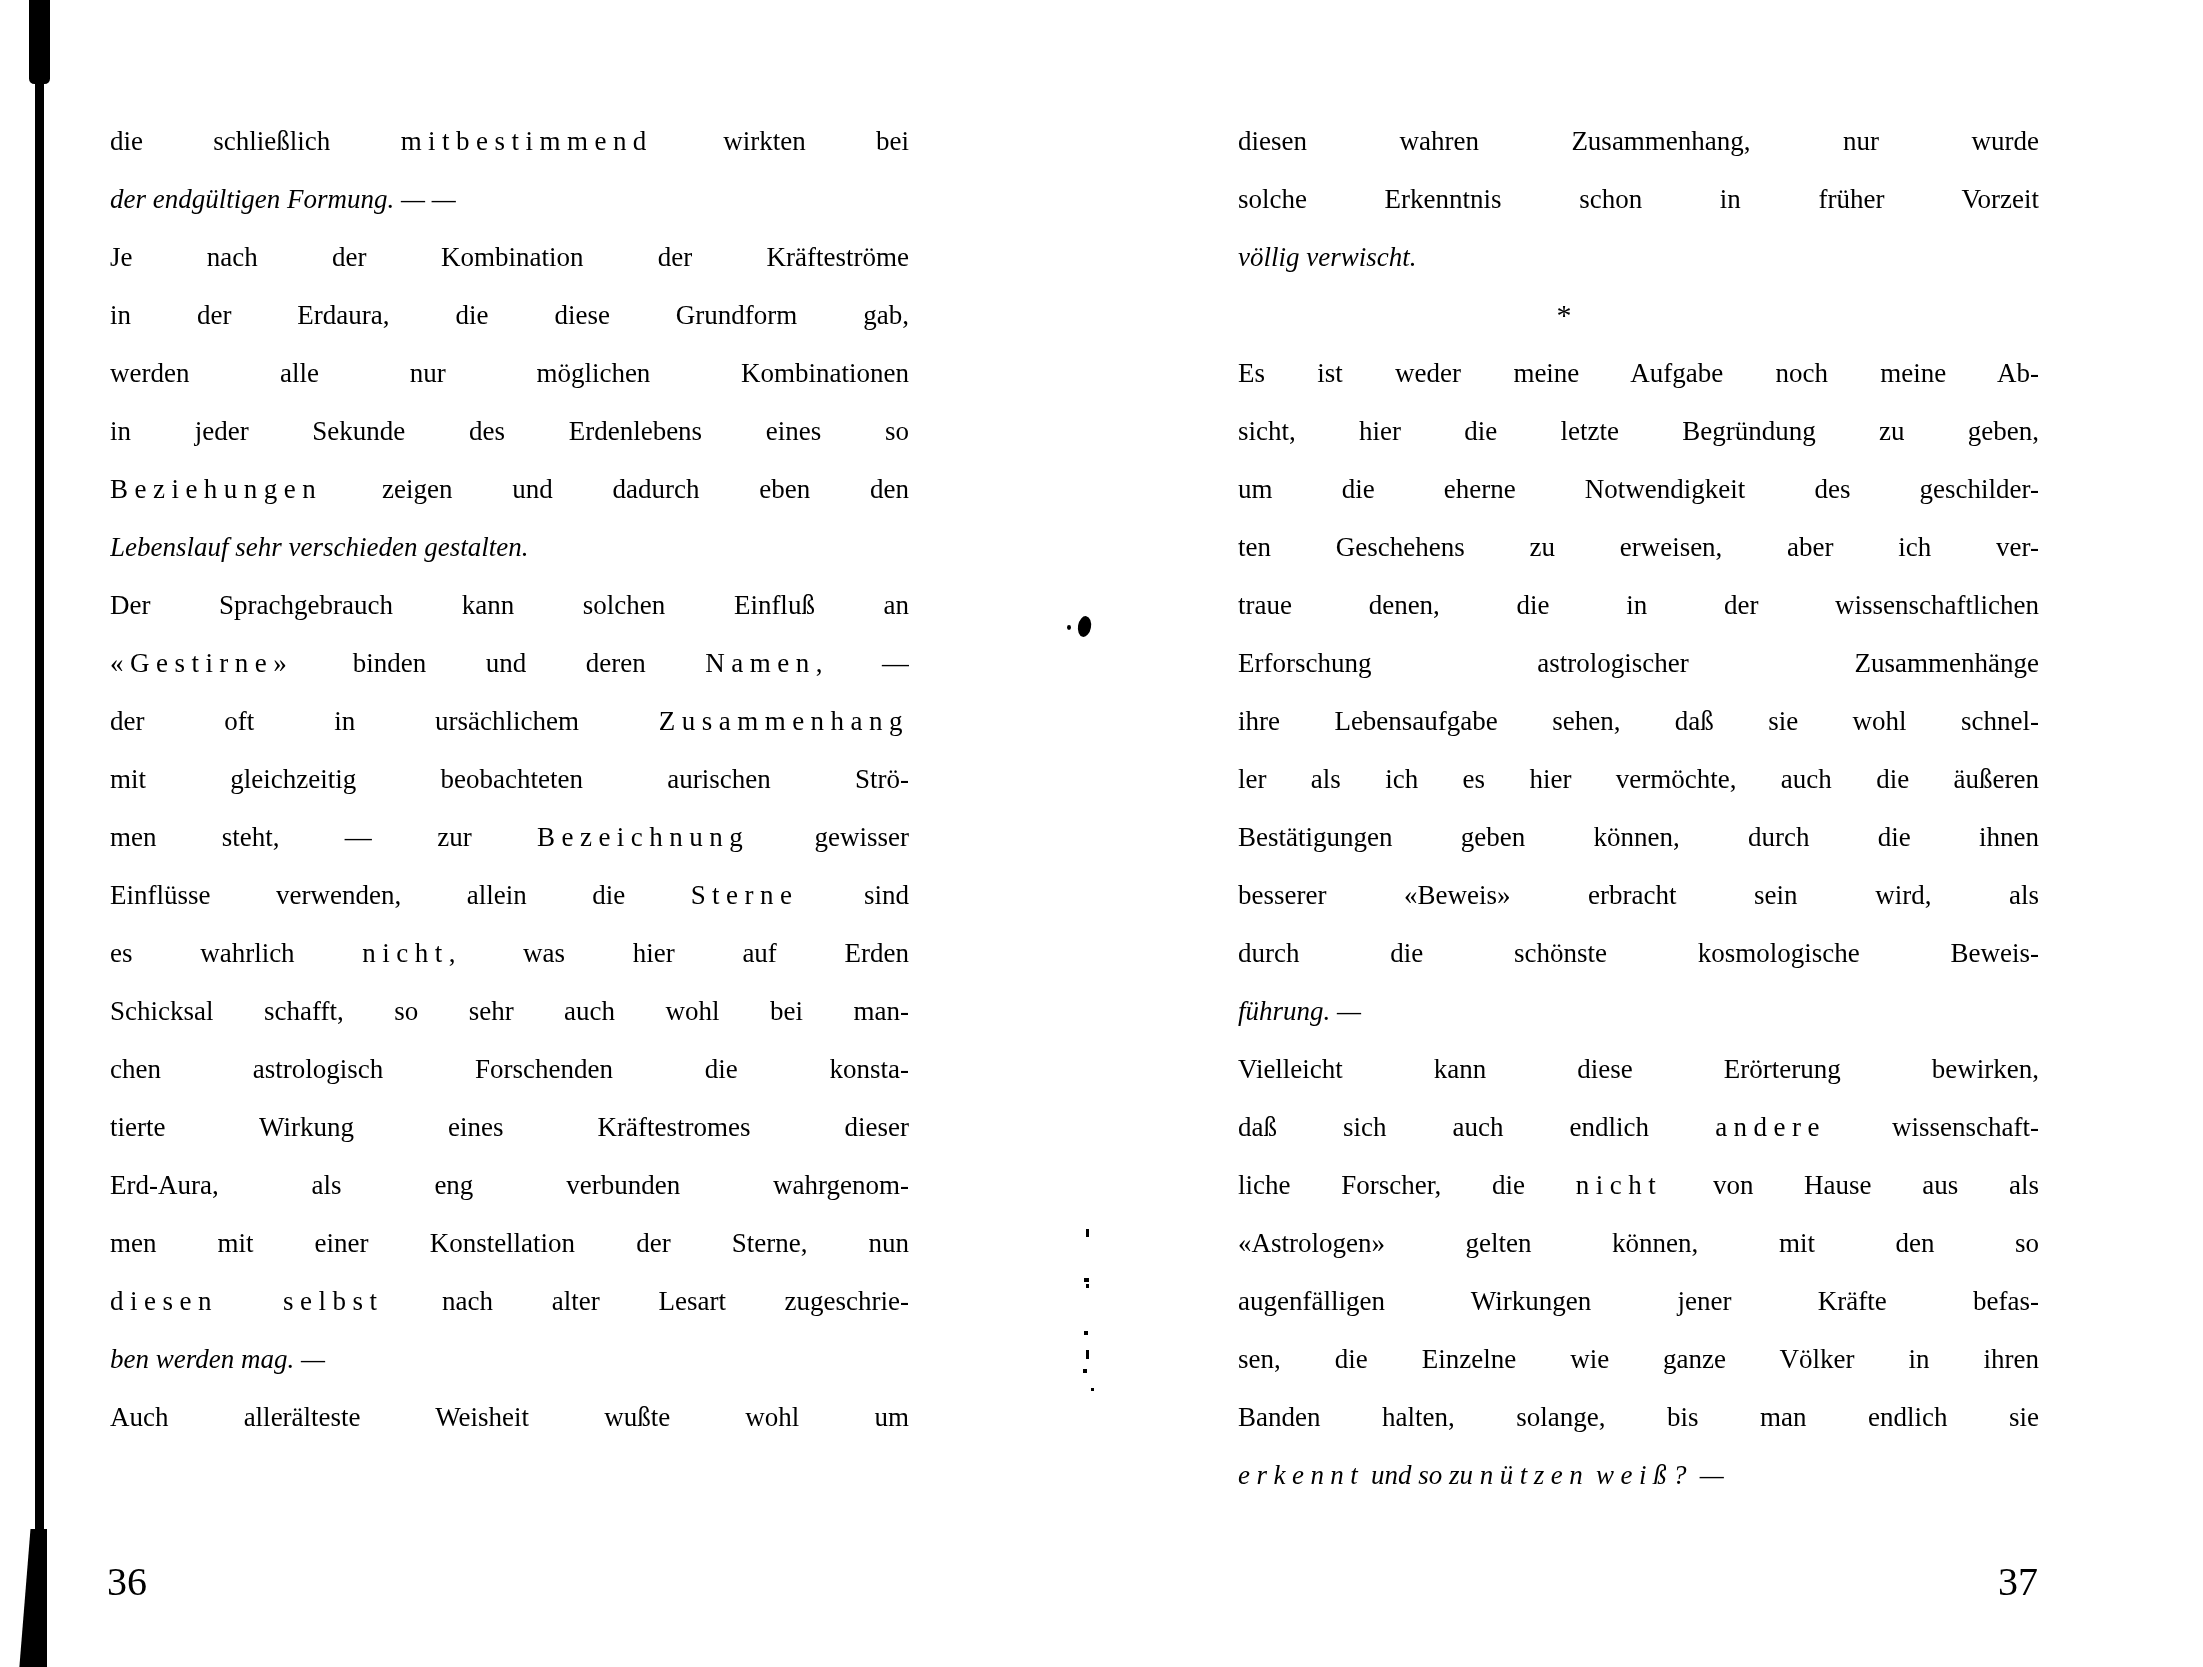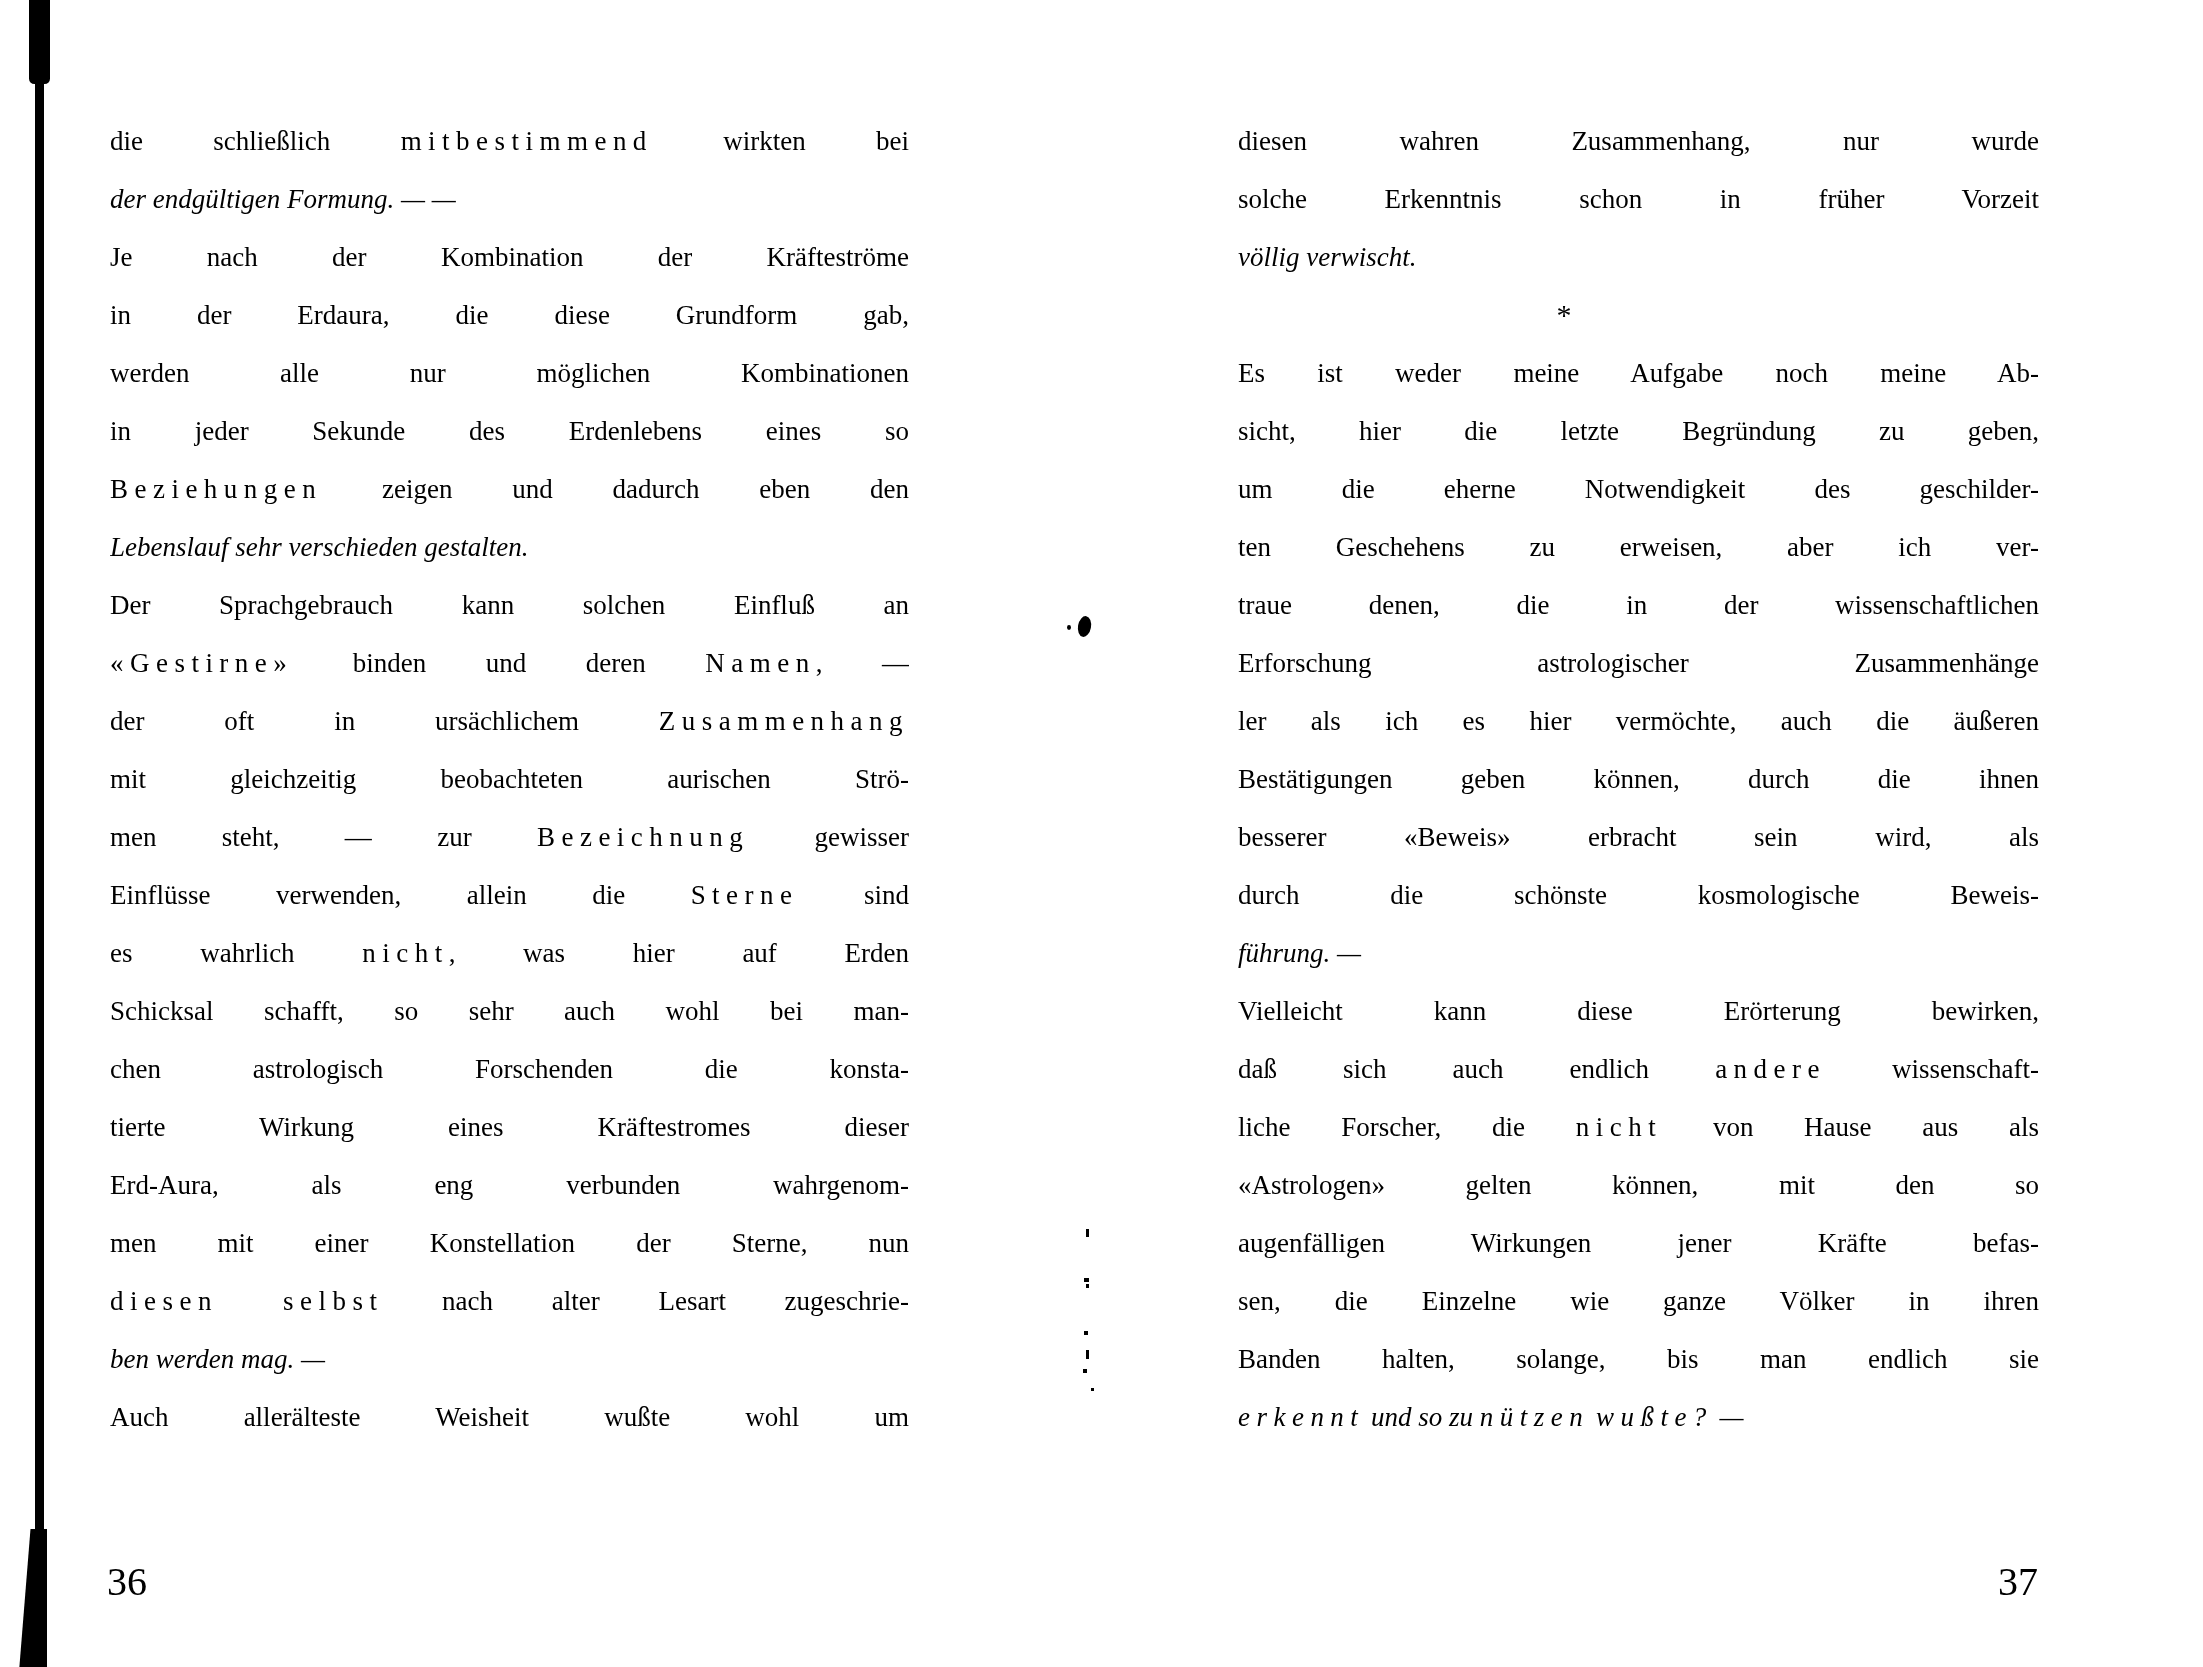--- a/index.html
+++ b/index.html
@@ -112,33 +112,34 @@
       <div class="line"><span>diesen wahren Zusammenhang, nur wurde</span></div>
       <div class="line"><span>solche Erkenntnis schon in früher Vorzeit</span></div>
       <div class="line short"><span>völlig verwischt.</span></div>
       <div class="line ast"><span>*</span></div>
       <div class="line"><span>Es ist weder meine Aufgabe noch meine Ab-</span></div>
       <div class="line"><span>sicht, hier die letzte Begründung zu geben,</span></div>
       <div class="line"><span>um die eherne Notwendigkeit des geschilder-</span></div>
       <div class="line"><span>ten Geschehens zu erweisen, aber ich ver-</span></div>
       <div class="line"><span>traue denen, die in der wissenschaftlichen</span></div>
       <div class="line"><span>Erforschung astrologischer Zusammenhänge</span></div>
+      <div class="line"><span>ihre Lebensaufgabe sehen, daß sie wohl schnel-</span></div>
       <div class="line"><span>ler als ich es hier vermöchte, auch die äußeren</span></div>
       <div class="line"><span>Bestätigungen geben können, durch die ihnen</span></div>
       <div class="line"><span>besserer «Beweis» erbracht sein wird, als</span></div>
       <div class="line"><span>durch die schönste kosmologische Beweis-</span></div>
       <div class="line short"><span>führung. —</span></div>
       <div class="line"><span>Vielleicht kann diese Erörterung bewirken,</span></div>
       <div class="line"><span>daß sich auch endlich </span><span class="sp">andere</span><span> wissenschaft-</span></div>
       <div class="line"><span>liche Forscher, die </span><span class="sp">nicht</span><span> von Hause aus als</span></div>
       <div class="line"><span>«Astrologen» gelten können, mit den so</span></div>
       <div class="line"><span>augenfälligen Wirkungen jener Kräfte befas-</span></div>
       <div class="line"><span>sen, die Einzelne wie ganze Völker in ihren</span></div>
       <div class="line"><span>Banden halten, solange, bis man endlich sie</span></div>
-      <div class="line short"><span class="sp">erkennt</span><span> und so zu </span><span class="sp">nützen</span><span> </span><span class="sp">wußte?</span><span> —</span></div>
+      <div class="line short"><span class="sp">erkennt</span><span> und so zu </span><span class="sp">nützen</span><span> </span><span class="sp">weiß?</span><span> —</span></div>
     </div>
 
   <div class="pagenum pagenum-left">36</div>
   <div class="pagenum pagenum-right">37</div>
 
   <div class="ink-blot"></div>
   <div class="ink-blot-dot"></div>
   <div class="speck" style="left:1086px;top:1229px;width:2.6px;height:8px;"></div>
   <div class="speck" style="left:1084px;top:1278px;width:5.3px;height:3.5px;"></div>
   <div class="speck" style="left:1086px;top:1284px;width:2.6px;height:4.4px;"></div>

